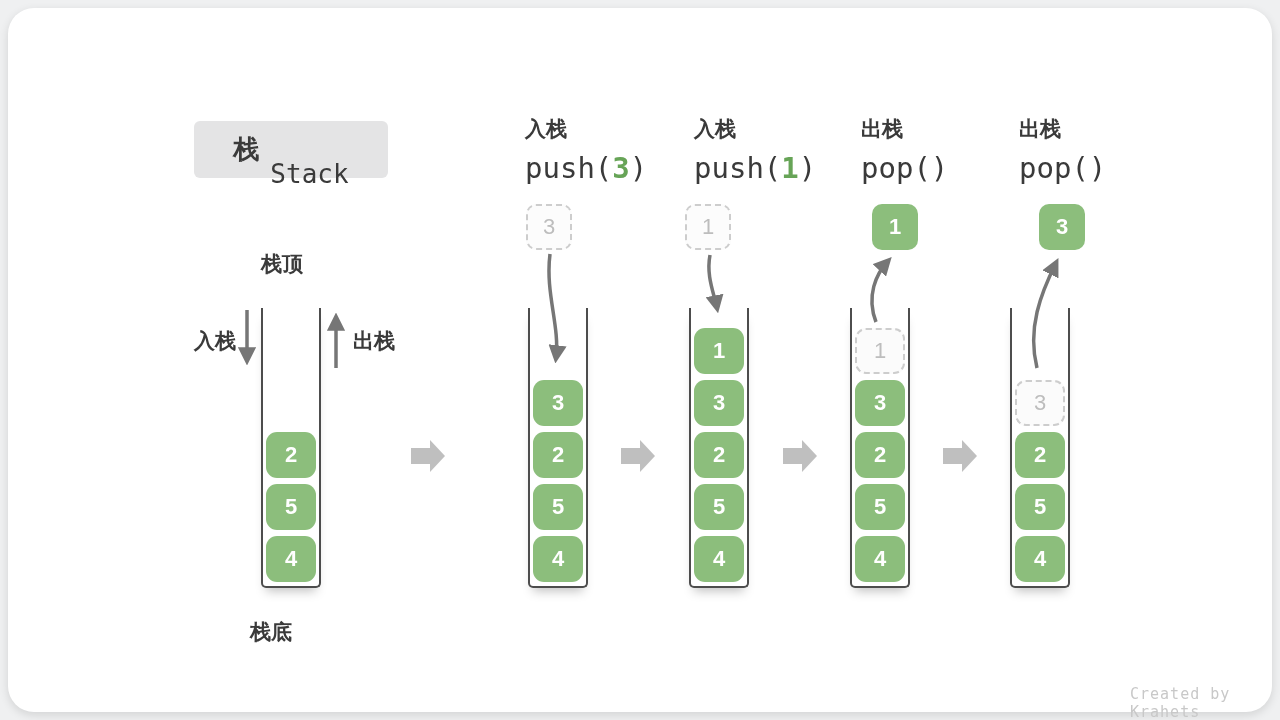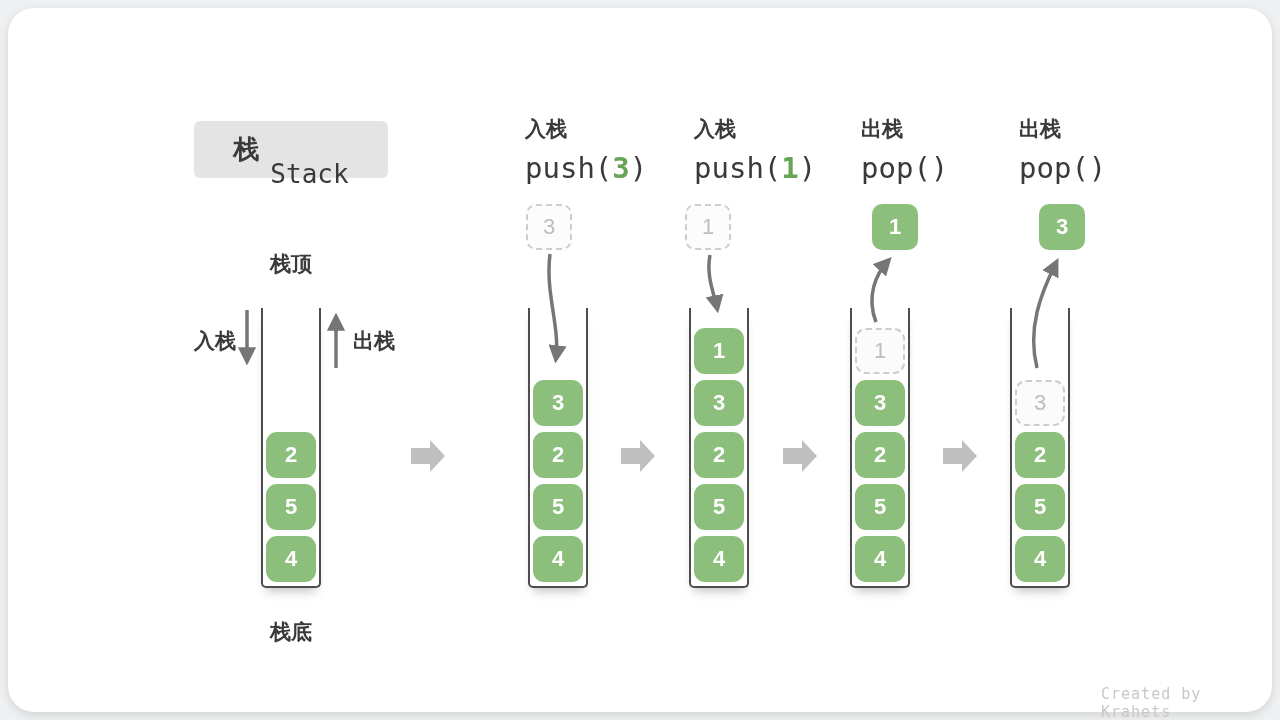--- a/index.html
+++ b/index.html
@@ -16,21 +16,21 @@
   .abs{position:absolute;}
   
   .title-box{
     left:186px;top:113px;width:194px;height:57px;background:var(--title-bg);
     border-radius:6px;display:flex;align-items:center;justify-content:center;gap:11px;
   }
   .title-cn{font-weight:700;font-size:26px;color:var(--ink);}
   .title-en{font-family:"DejaVu Sans Mono",monospace;font-size:26px;color:var(--ink);margin-top:48px;}
   
   .lbl{font-weight:700;font-size:21px;color:var(--ink);}
-  .lbl.center{width:60px;text-align:center;}
+  .lbl.center{width:60px;text-align:left;}
   
   .col-h{top:107px;}
   .col-h .op{font-weight:600;font-size:21px;color:var(--ink);margin-bottom:8px;}
   .col-h .code{font-family:"DejaVu Sans Mono",monospace;font-size:29px;color:var(--ink);}
   .col-h .code .arg{color:var(--code-green);font-weight:700;}
   
   .fbox{
     top:196px;width:46px;height:46px;box-sizing:border-box;border-radius:10px;
     display:flex;align-items:center;justify-content:center;font-size:22px;
   }
@@ -46,36 +46,36 @@
     position:absolute;left:3px;width:50px;height:46px;box-sizing:border-box;border-radius:11px;
     background:var(--green);color:#fff;font-weight:700;font-size:22px;
     display:flex;align-items:center;justify-content:center;
   }
   .cell.dashed{background:#fbfbfb;border:2px dashed var(--dash-border);color:var(--dash-text);font-weight:400;}
   .slot5{top:20px;} .slot4{top:72px;} .slot3{top:124px;} .slot2{top:176px;} .slot1{top:228px;}
   
   svg.overlay{position:absolute;left:0;top:0;width:1280px;height:720px;pointer-events:none;}
   
   .watermark{
-    left:1093px;top:677px;font-family:"DejaVu Sans Mono",monospace;
+    left:1122px;top:677px;font-family:"DejaVu Sans Mono",monospace;
     font-size:15px;letter-spacing:1px;color:var(--watermark);
   }
 </style>
 </head>
 <body>
 
 <div class="card">
 
   <div class="abs title-box">
     <span class="title-cn">栈</span>
     <span class="title-en">Stack</span>
   </div>
 
   <div class="abs lbl center" style="left:253px;top:242px;">栈顶</div>
-  <div class="abs lbl center" style="left:253px;top:610px;">栈底</div>
+  <div class="abs lbl center" style="left:242px;top:610px;">栈底</div>
   <div class="abs lbl" style="left:186px;top:319px;">入栈</div>
   <div class="abs lbl" style="left:345px;top:319px;">出栈</div>
 
   <div class="abs col-h" style="left:517px;">
     <div class="op">入栈</div>
     <div class="code"><span>push(</span><span class="arg">3</span><span>)</span></div>
   </div>
   <div class="abs col-h" style="left:686px;">
     <div class="op">入栈</div>
     <div class="code"><span>push(</span><span class="arg">1</span><span>)</span></div>

